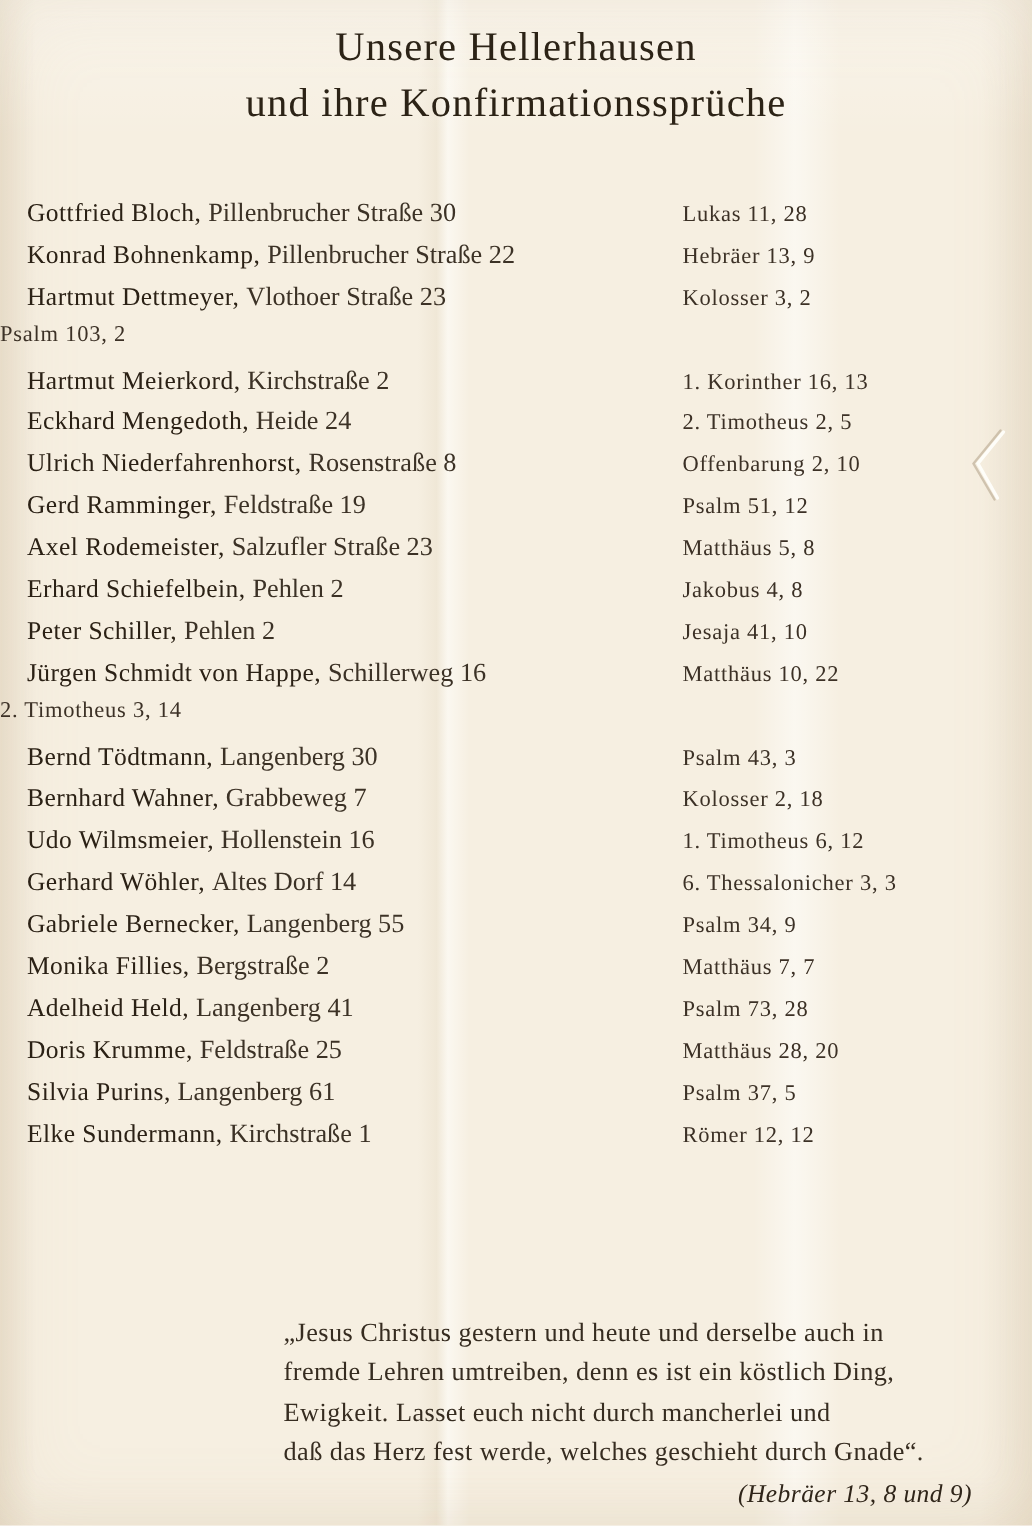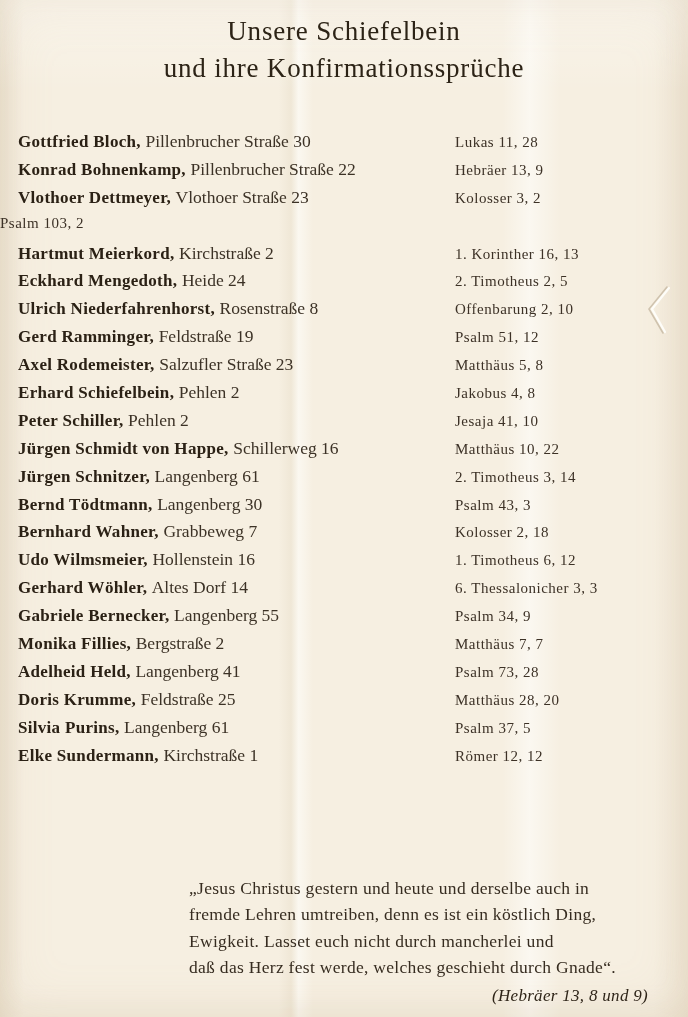--- a/index.html
+++ b/index.html
@@ -49,21 +49,21 @@
     height: 27.9px;
   }
   .row .left {
     box-sizing: border-box;
     width: 455px;
     padding-left: 18px;
     font-size: 17.5px;
     white-space: nowrap;
   }
   .row .name, .row .sep {
-    font-weight: bold;
+    font-weight: normal;
     font-size: 17px;
     letter-spacing: 0.3px;
     color: #2b2115;
   }
   .row .addr {
     color: #3c3226;
   }
   .row .verse {
     font-size: 15px;
     letter-spacing: 0.5px;
@@ -96,37 +96,37 @@
     height: 56px;
     pointer-events: none;
   }
 </style>
 </head>
 <body>
 
 <div class="page">
 
   <div class="title">
-    <div>Unsere Schiefelbein</div>
+    <div>Unsere Hellerhausen</div>
     <div>und  ihre  Konfirmationssprüche</div>
   </div>
 
   <div class="list">
     <div class="row">
       <div class="left"><span class="name">Gottfried Bloch</span><span class="sep">, </span><span class="addr">Pillenbrucher Straße 30</span></div>
       <div class="verse">Lukas 11, 28</div>
     </div>
 
     <div class="row">
       <div class="left"><span class="name">Konrad Bohnenkamp</span><span class="sep">, </span><span class="addr">Pillenbrucher Straße 22</span></div>
       <div class="verse">Hebräer 13, 9</div>
     </div>
 
     <div class="row">
-      <div class="left"><span class="name">Vlothoer Dettmeyer</span><span class="sep">, </span><span class="addr">Vlothoer Straße 23</span></div>
+      <div class="left"><span class="name">Hartmut Dettmeyer</span><span class="sep">, </span><span class="addr">Vlothoer Straße 23</span></div>
       <div class="verse">Kolosser 3, 2</div>
     </div>
 
     <div class="row">
       <div class="verse">Psalm 103, 2</div>
     </div>
 
     <div class="row">
       <div class="left"><span class="name">Hartmut Meierkord</span><span class="sep">, </span><span class="addr">Kirchstraße 2</span></div>
       <div class="verse">1. Korinther 16, 13</div>
@@ -161,21 +161,20 @@
       <div class="left"><span class="name">Peter Schiller</span><span class="sep">, </span><span class="addr">Pehlen 2</span></div>
       <div class="verse">Jesaja 41, 10</div>
     </div>
 
     <div class="row">
       <div class="left"><span class="name">Jürgen Schmidt von Happe</span><span class="sep">, </span><span class="addr">Schillerweg 16</span></div>
       <div class="verse">Matthäus 10, 22</div>
     </div>
 
     <div class="row">
-      <div class="left"><span class="name">Jürgen Schnitzer</span><span class="sep">, </span><span class="addr">Langenberg 61</span></div>
       <div class="verse">2. Timotheus 3, 14</div>
     </div>
 
 
     <div class="row">
       <div class="left"><span class="name">Bernd Tödtmann</span><span class="sep">, </span><span class="addr">Langenberg 30</span></div>
       <div class="verse">Psalm 43, 3</div>
     </div>
 
     <div class="row">

